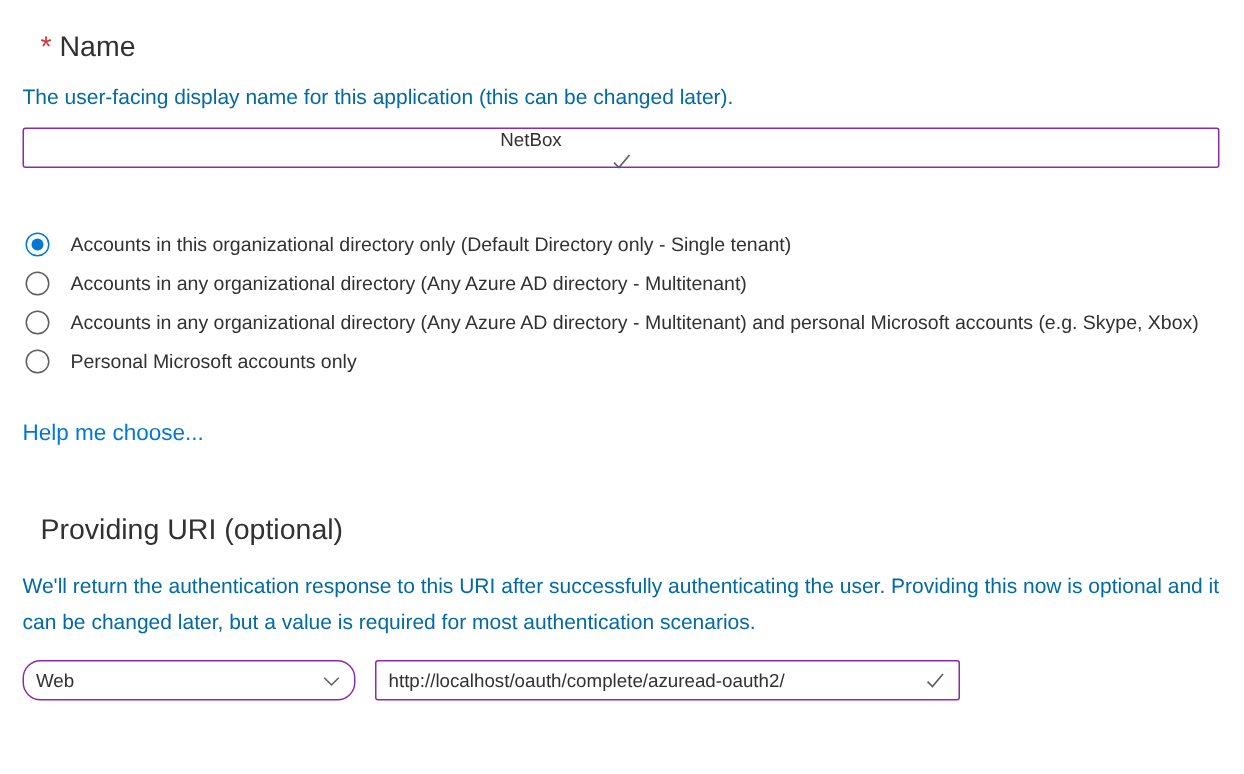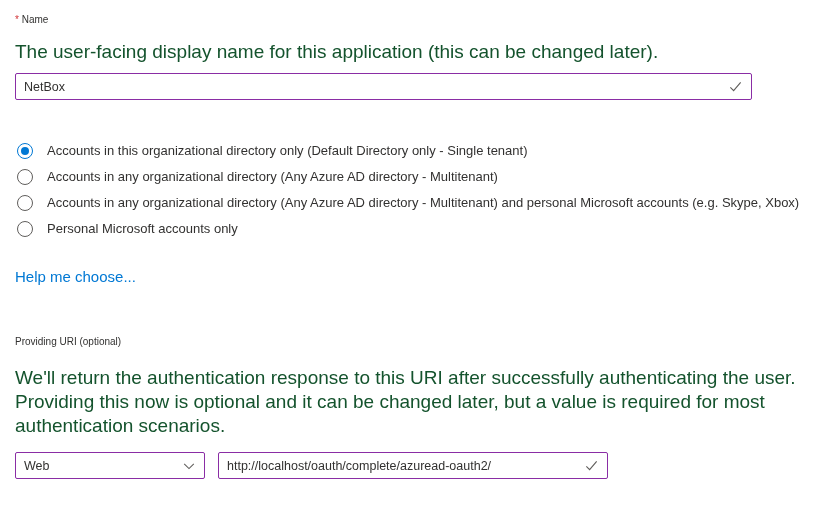--- a/index.html
+++ b/index.html
@@ -7,30 +7,30 @@
   body {
     width: 829px; height: 516px; overflow: hidden;
     background: #ffffff;
     color: #323130;
     font-family: "Liberation Sans", sans-serif;
     font-size: 13px;
   }
   .container { padding: 10px 16px 0 15px; }
 
   .section-title {
-    font-size: 10px;
+    font-size: 19px;
     font-weight: 400;
     color: #323130;
     line-height: 20px;
-    margin: 0;
+    margin: 12px;
   }
   .desc {
-    font-size: 19px;
+    font-size: 14px;
     line-height: 16px;
-    color: #14532d;
+    color: #0369a1;
     margin: 14px 0 0 0;
     max-width: 805px;
   }
   .desc.multiline { line-height: 24px; }
 
   
   .field {
     display: flex;
     align-items: center;
     height: 27px;
@@ -45,21 +45,21 @@
     outline: none;
     font-family: "Liberation Sans", sans-serif;
     font-size: 12.5px;
     color: #323130;
     background: transparent;
     padding: 0;
     min-width: 0;
   }
   .field .valid-icon, .field .chevron { flex: 0 0 auto; display: flex; align-items: center; }
 
-  .name-field { width: 737px; margin-top: 13px; }
+  .name-field { width: 798px; margin-top: 13px; flex-direction: column; }
 
   .section-accounts { margin-top: 43px; }
   .question { margin-top: 16px; }
 
   .radio-group { margin-top: 5px; }
   .radio-row {
     display: flex;
     height: 26px;
     cursor: pointer;
   }
@@ -84,23 +84,24 @@
     color: #0078d4;
     font-size: 15px;
     text-decoration: none;
     cursor: pointer;
   }
 
   .section-redirect { margin-top: 47px; }
 
   .uri-row { display: flex; margin-top: 14px; }
   .platform-select {
-    width: 190px;
+    width: 222px;
     justify-content: space-between;
     cursor: pointer;
+    border-radius: 12px;
   }
   .platform-select .select-value { font-size: 12.5px; color: #323130; }
   .uri-field { width: 390px; margin-left: 13px; }
 
   .asterisk { color: #d13438; }
 </style>
 </head>
 <body>
 
 <div class="container">

